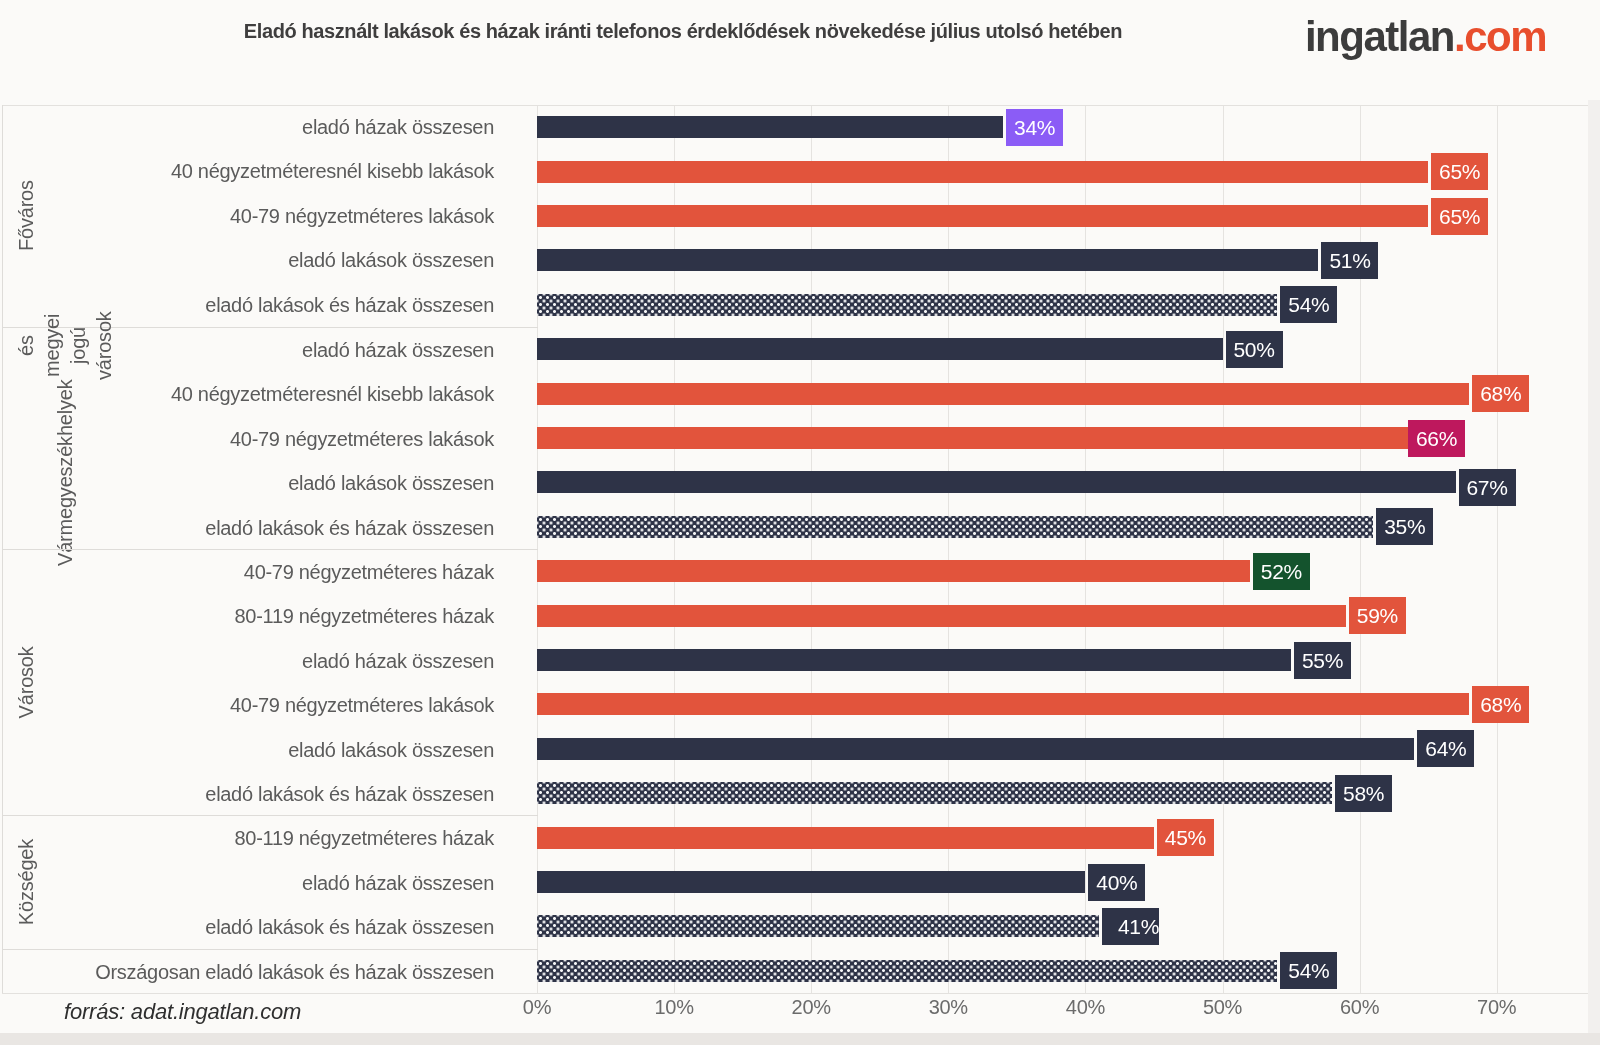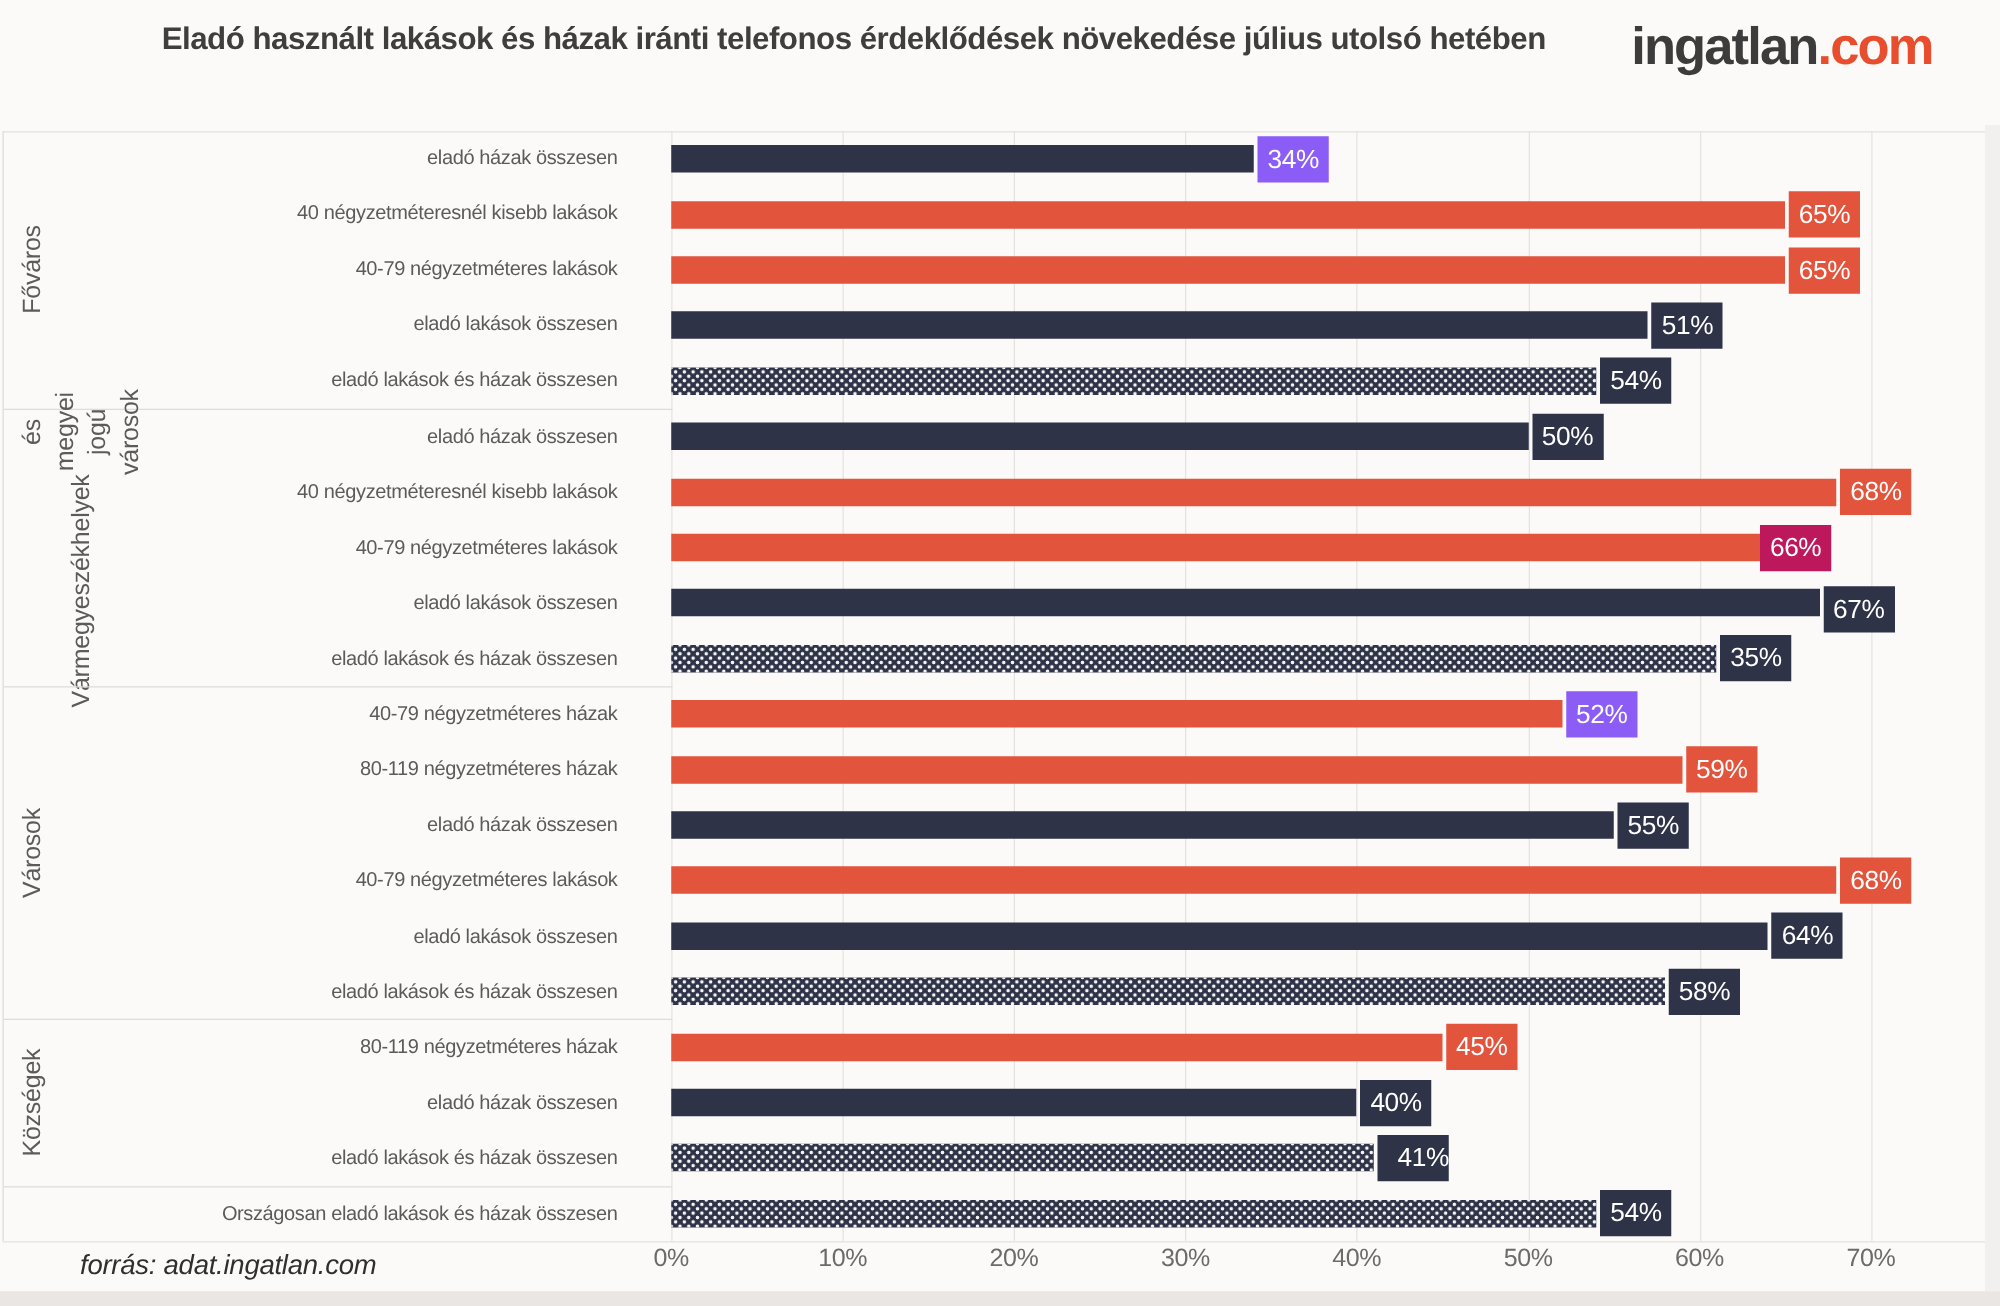--- a/index.html
+++ b/index.html
@@ -9,21 +9,21 @@
     font-family:"Liberation Sans", sans-serif;
     overflow:hidden;
     position:relative;
   }
   .page{position:absolute;inset:0;width:1600px;height:1045px;}
 
   
   .title{
     position:absolute;left:0;top:12px;width:1366px;
     text-align:center;
-    font-weight:700;font-size:25px;line-height:39px;
+    font-weight:700;font-size:20px;line-height:39px;
     color:#3f3e3e;letter-spacing:-0.4px;
   }
   .logo{
     position:absolute;right:54px;top:13px;
     font-weight:700;font-size:42px;letter-spacing:-1.5px;
     line-height:48px;white-space:nowrap;
   }
   .logo .p1{color:#3c3c3c;}
   .logo .p2{color:#e84e2d;margin-top:16px;}
 
@@ -36,21 +36,21 @@
   .panel-section.first{border-top:none;}
   .group-label{
     position:absolute;left:10px;top:0;height:100%;
     display:flex;align-items:center;justify-content:center;
     writing-mode:vertical-rl;transform:rotate(180deg);
     font-size:20px;color:#5b5b5b;letter-spacing:-0.2px;
     text-align:center;line-height:26px;
   }
   .row-label{
     position:absolute;left:0;width:513px;padding-right:22px;
-    text-align:right;font-size:16px;color:#5b5b5b;letter-spacing:-0.3px;
+    text-align:right;font-size:20px;color:#5b5b5b;letter-spacing:-0.3px;
     white-space:nowrap;box-sizing:border-box;
   }
 
   
   .bar{position:absolute;height:22px;}
   .bar.navy-dotted{
     background-image:
       radial-gradient(circle, rgba(255,255,255,0.95) 1.2px, transparent 1.7px),
       radial-gradient(circle, rgba(255,255,255,0.95) 1.2px, transparent 1.7px);
     background-size:7px 7px;
@@ -158,21 +158,21 @@
         <div class="vbox" style="left: 1225.5px; top: 330.7px; background-color: rgb(46, 51, 71);">50%</div>
         <div class="bar orange" style="left: 537px; top: 382.6px; width: 932.28px; background-color: rgb(226, 84, 60);"></div>
         <div class="vbox" style="left: 1472.28px; top: 375.1px; background-color: rgb(226, 84, 60);">68%</div>
         <div class="bar orange" style="left: 537px; top: 427px; width: 904.86px; background-color: rgb(226, 84, 60);"></div>
         <div class="vbox" style="left: 1408px; top: 419.5px; background-color: #be185d;">66%</div>
         <div class="bar navy" style="left: 537px; top: 471.4px; width: 918.57px; background-color: rgb(46, 51, 71);"></div>
         <div class="vbox" style="left: 1458.57px; top: 469px; background-color: rgb(46, 51, 71);">67%</div>
         <div class="bar navy-dotted" style="left: 537px; top: 515.8px; width: 836.31px; background-color: rgb(46, 51, 71);"></div>
         <div class="vbox" style="left: 1376.31px; top: 508.3px; background-color: rgb(46, 51, 71);">35%</div>
         <div class="bar orange" style="left: 537px; top: 560.2px; width: 712.92px; background-color: rgb(226, 84, 60);"></div>
-        <div class="vbox" style="left: 1252.92px; top: 552.7px; background-color: #8b5cf6;">52%</div>
+        <div class="vbox" style="left: 1252.92px; top: 552.7px; background-color: #14532d;">52%</div>
         <div class="bar orange" style="left: 537px; top: 604.6px; width: 808.89px; background-color: rgb(226, 84, 60);"></div>
         <div class="vbox" style="left: 1348.89px; top: 597.1px; background-color: rgb(226, 84, 60);">59%</div>
         <div class="bar navy" style="left: 537px; top: 649px; width: 754.05px; background-color: rgb(46, 51, 71);"></div>
         <div class="vbox" style="left: 1294.05px; top: 641.5px; background-color: rgb(46, 51, 71);">55%</div>
         <div class="bar orange" style="left: 537px; top: 693.4px; width: 932.28px; background-color: rgb(226, 84, 60);"></div>
         <div class="vbox" style="left: 1472.28px; top: 685.9px; background-color: rgb(226, 84, 60);">68%</div>
         <div class="bar navy" style="left: 537px; top: 737.8px; width: 877.44px; background-color: rgb(46, 51, 71);"></div>
         <div class="vbox" style="left: 1417.44px; top: 730.3px; background-color: rgb(46, 51, 71);">64%</div>
         <div class="bar navy-dotted" style="left: 537px; top: 782.2px; width: 795.18px; background-color: rgb(46, 51, 71);"></div>
         <div class="vbox" style="left: 1335.18px; top: 774.7px; background-color: rgb(46, 51, 71);">58%</div>

